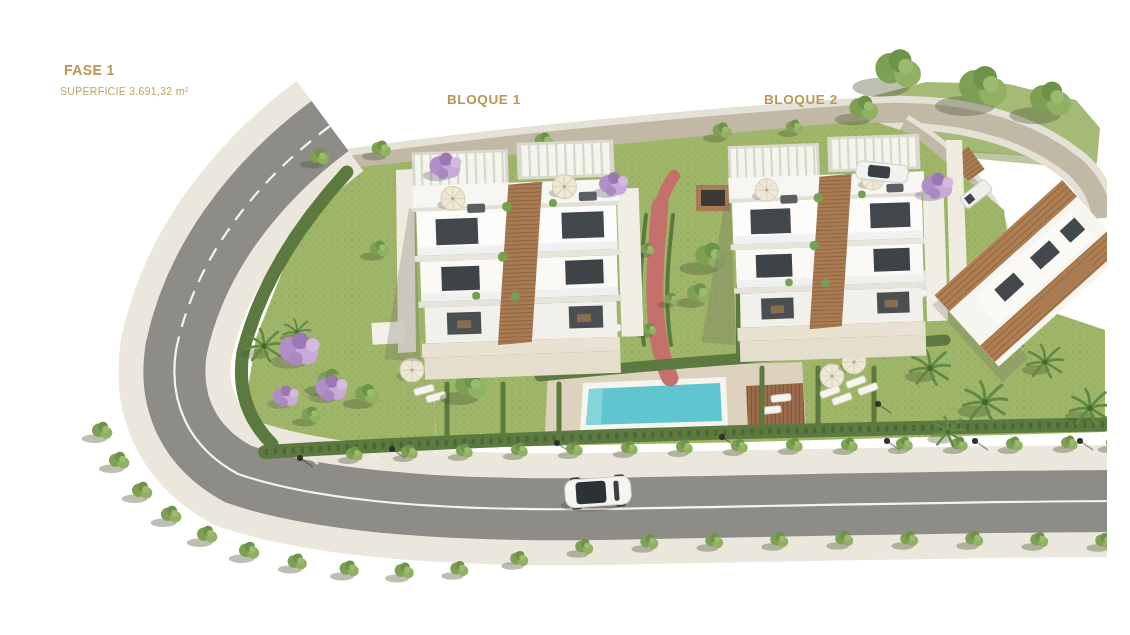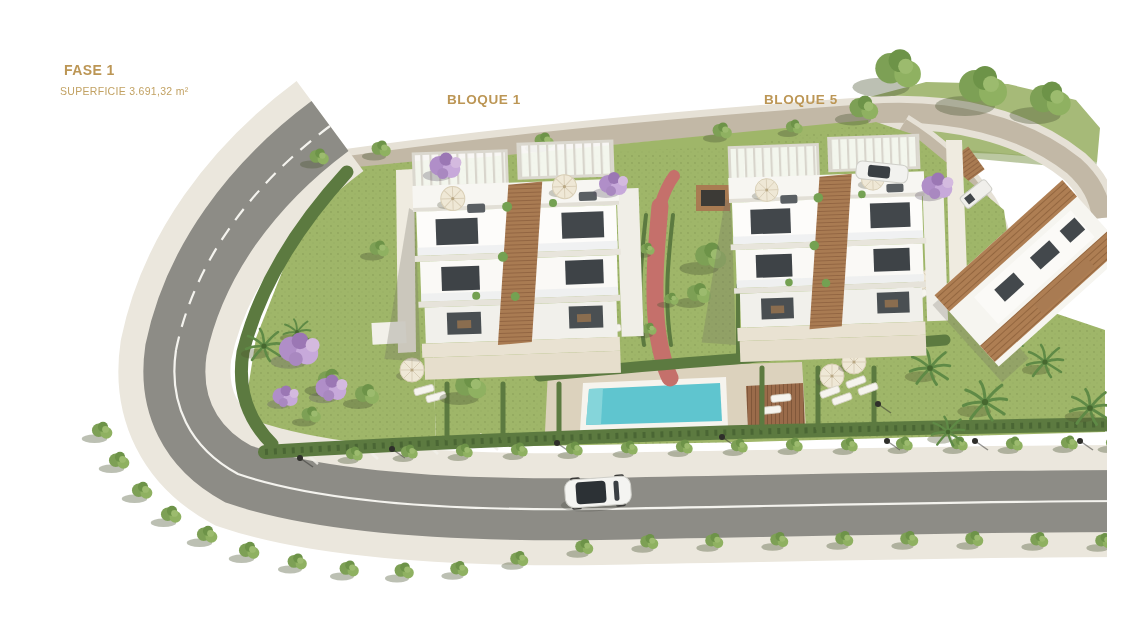--- a/index.html
+++ b/index.html
@@ -371,14 +371,14 @@
       <rect x="-12" y="-4" width="8" height="8" fill="#41464A"></rect>
     </g>
   </g>
 
   <rect x="1107" y="0" width="23" height="635" fill="#FFFFFF"></rect>
 </svg>
 
   <div class="label fase">FASE 1</div>
   <div class="label superficie">SUPERFICIE 3.691,32 m²</div>
   <div class="label bloque b1">BLOQUE 1</div>
-  <div class="label bloque b2">BLOQUE 5</div>
+  <div class="label bloque b2">BLOQUE 2</div>
 </div>
 
 </body></html>

